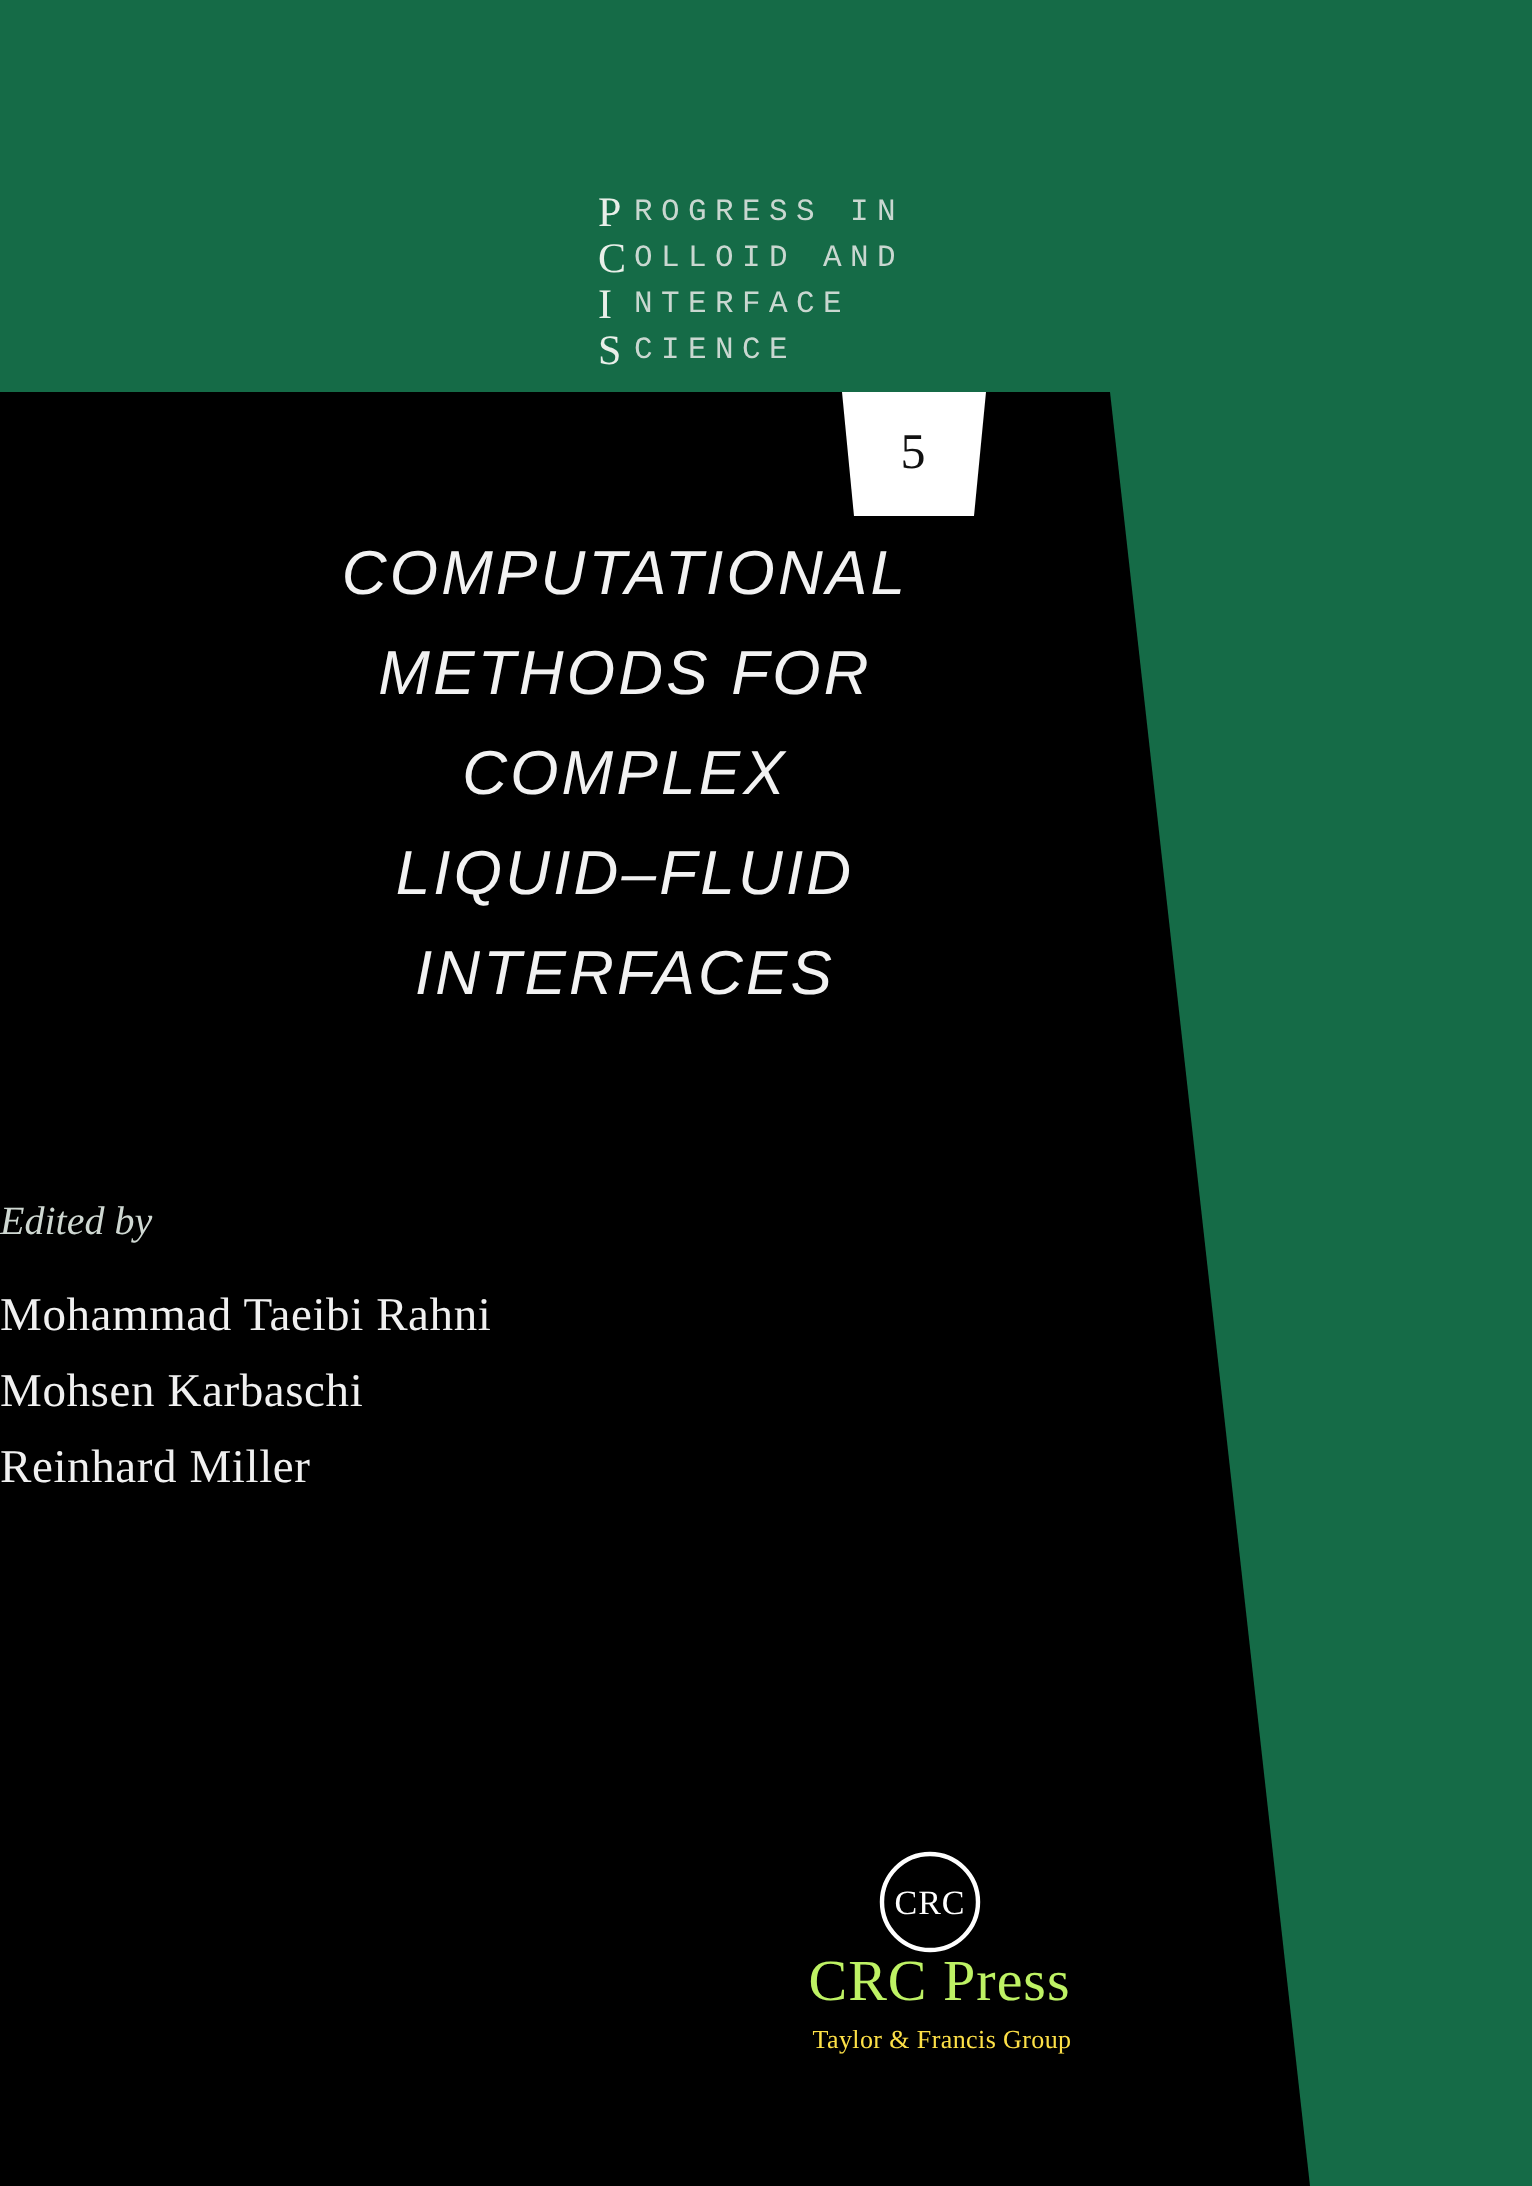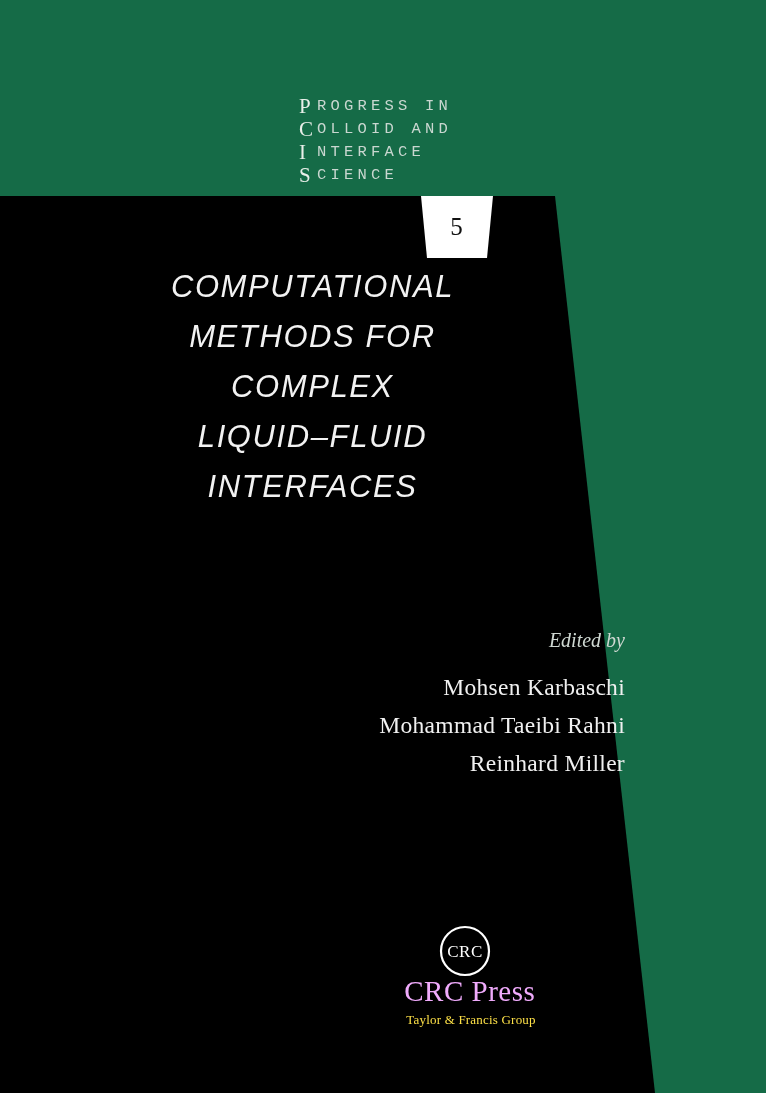--- a/index.html
+++ b/index.html
@@ -100,22 +100,21 @@
     color: #f2f2f2;
     white-space: nowrap;
     font-style: italic;
   }
   
   .editors-block {
     position: absolute;
     left: 0;
     top: 600px;
     width: 625px;
-    text-align: right;
-    margin-top: 29px;
+    text-align: left;
   }
   .edited-by {
     font-family: "Liberation Serif", serif;
     font-style: italic;
     font-size: 20px;
     color: #cfd8d2;
     margin-bottom: 16px;
   }
   .editor-name {
     font-family: "Liberation Serif", serif;
@@ -145,21 +144,21 @@
   }
   .crc-mark svg { display: block; }
   .crc-text {
     margin-left: 10px;
     line-height: 1;
   }
   .crc-name {
     font-family: "Liberation Serif", serif;
     font-size: 29px;
     letter-spacing: 0.5px;
-    color: #f0abfc;
+    color: #bef264;
   }
   .crc-sub {
     font-family: "Liberation Serif", serif;
     font-size: 13px;
     color: #fde047;
     margin-top: 7px;
     margin-left: 2px;
     letter-spacing: 0.2px;
   }
 </style>
@@ -192,22 +191,22 @@
   <div class="title-block">
     <div class="title-line">COMPUTATIONAL</div>
     <div class="title-line">METHODS FOR</div>
     <div class="title-line">COMPLEX</div>
     <div class="title-line">LIQUID–FLUID</div>
     <div class="title-line">INTERFACES</div>
   </div>
 
   <div class="editors-block">
     <div class="edited-by">Edited by</div>
+    <div class="editor-name">Mohammad Taeibi Rahni</div>
     <div class="editor-name">Mohsen Karbaschi</div>
-    <div class="editor-name">Mohammad Taeibi Rahni</div>
     <div class="editor-name">Reinhard Miller</div>
   </div>
 
   <div class="publisher">
     <div class="crc-row">
       <div class="crc-mark">
         <svg width="52" height="52" viewBox="0 0 52 52">
           <circle cx="26" cy="26" r="24" fill="none" stroke="#ffffff" stroke-width="2.2"></circle>
           <text x="26" y="32" text-anchor="middle" font-family="Liberation Serif, serif" font-size="17" fill="#ffffff" letter-spacing="0.5">CRC</text>
         </svg>

